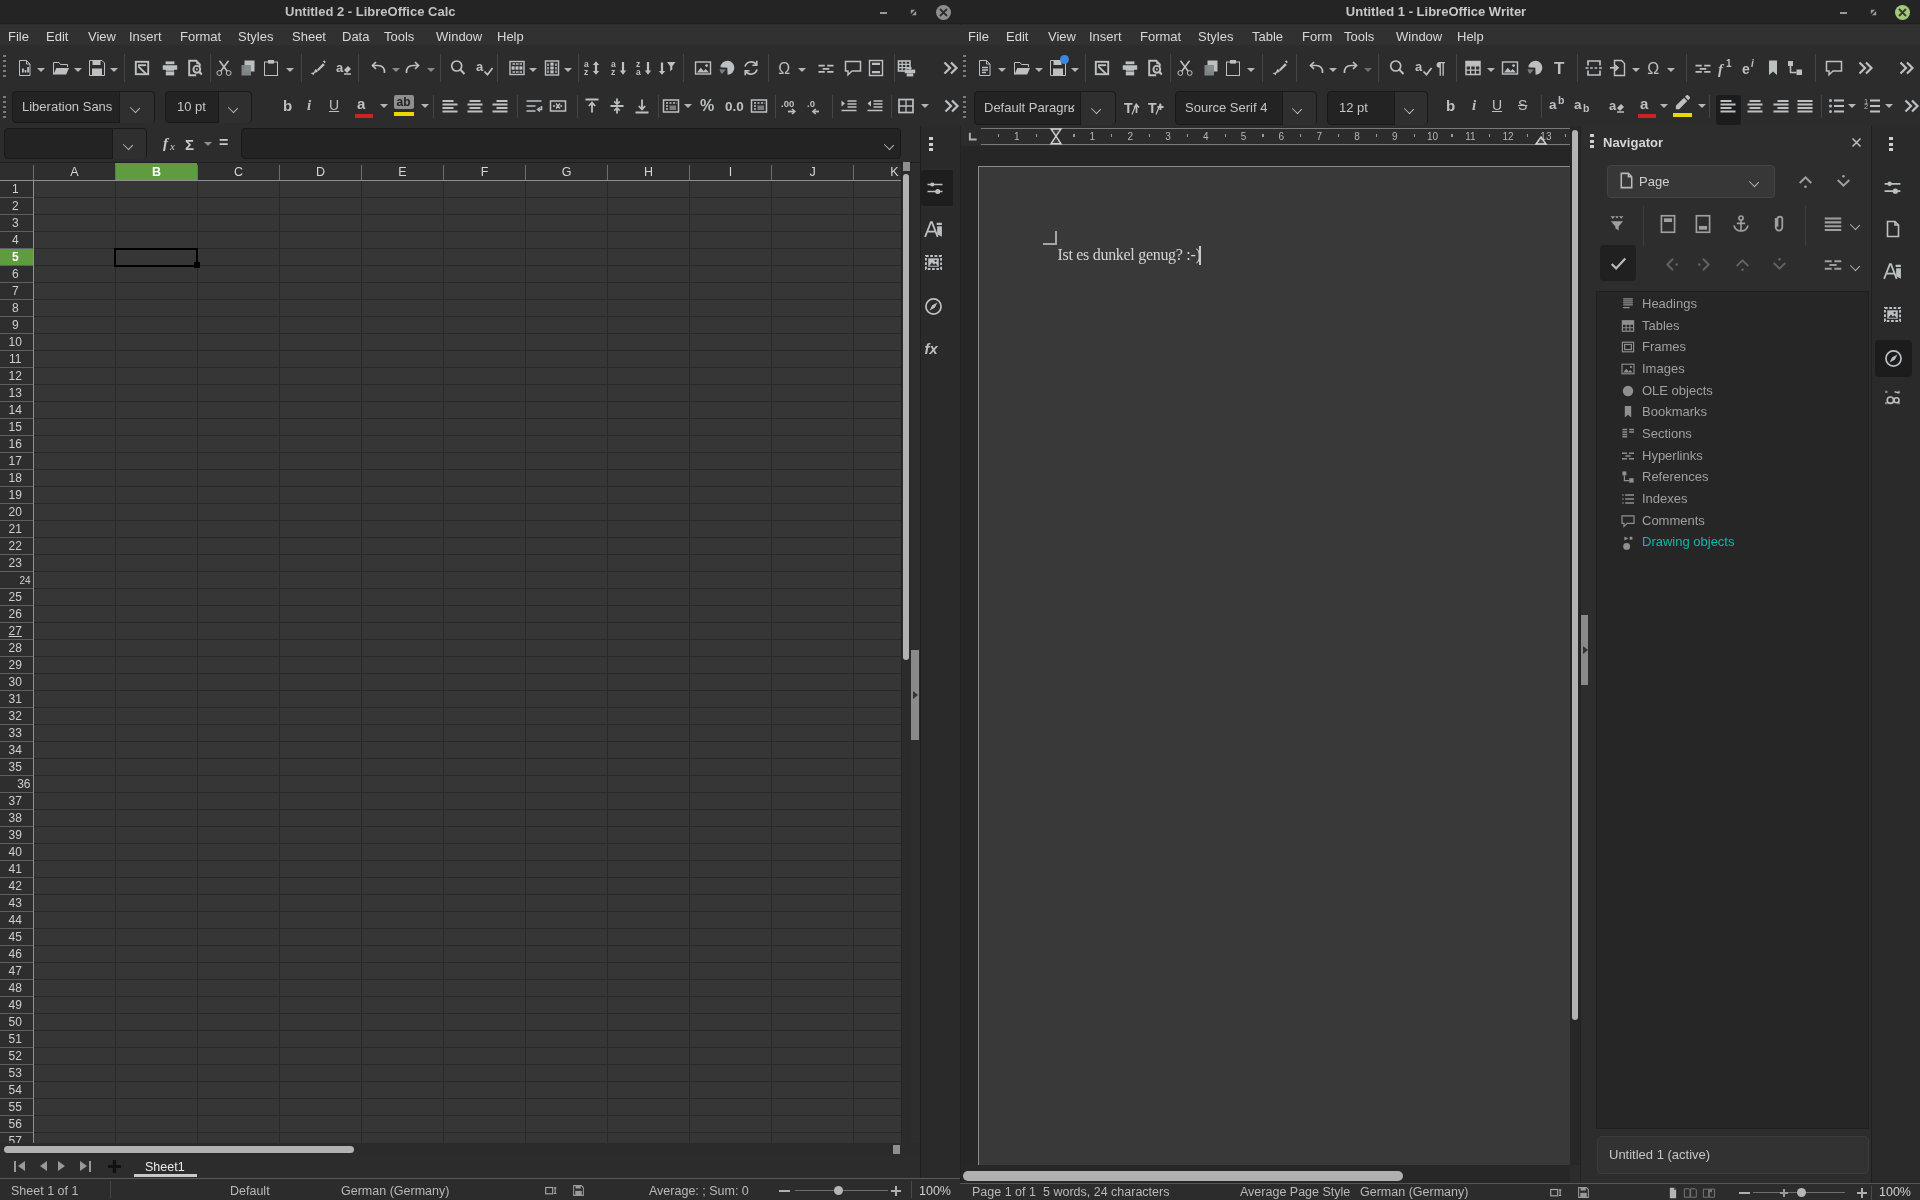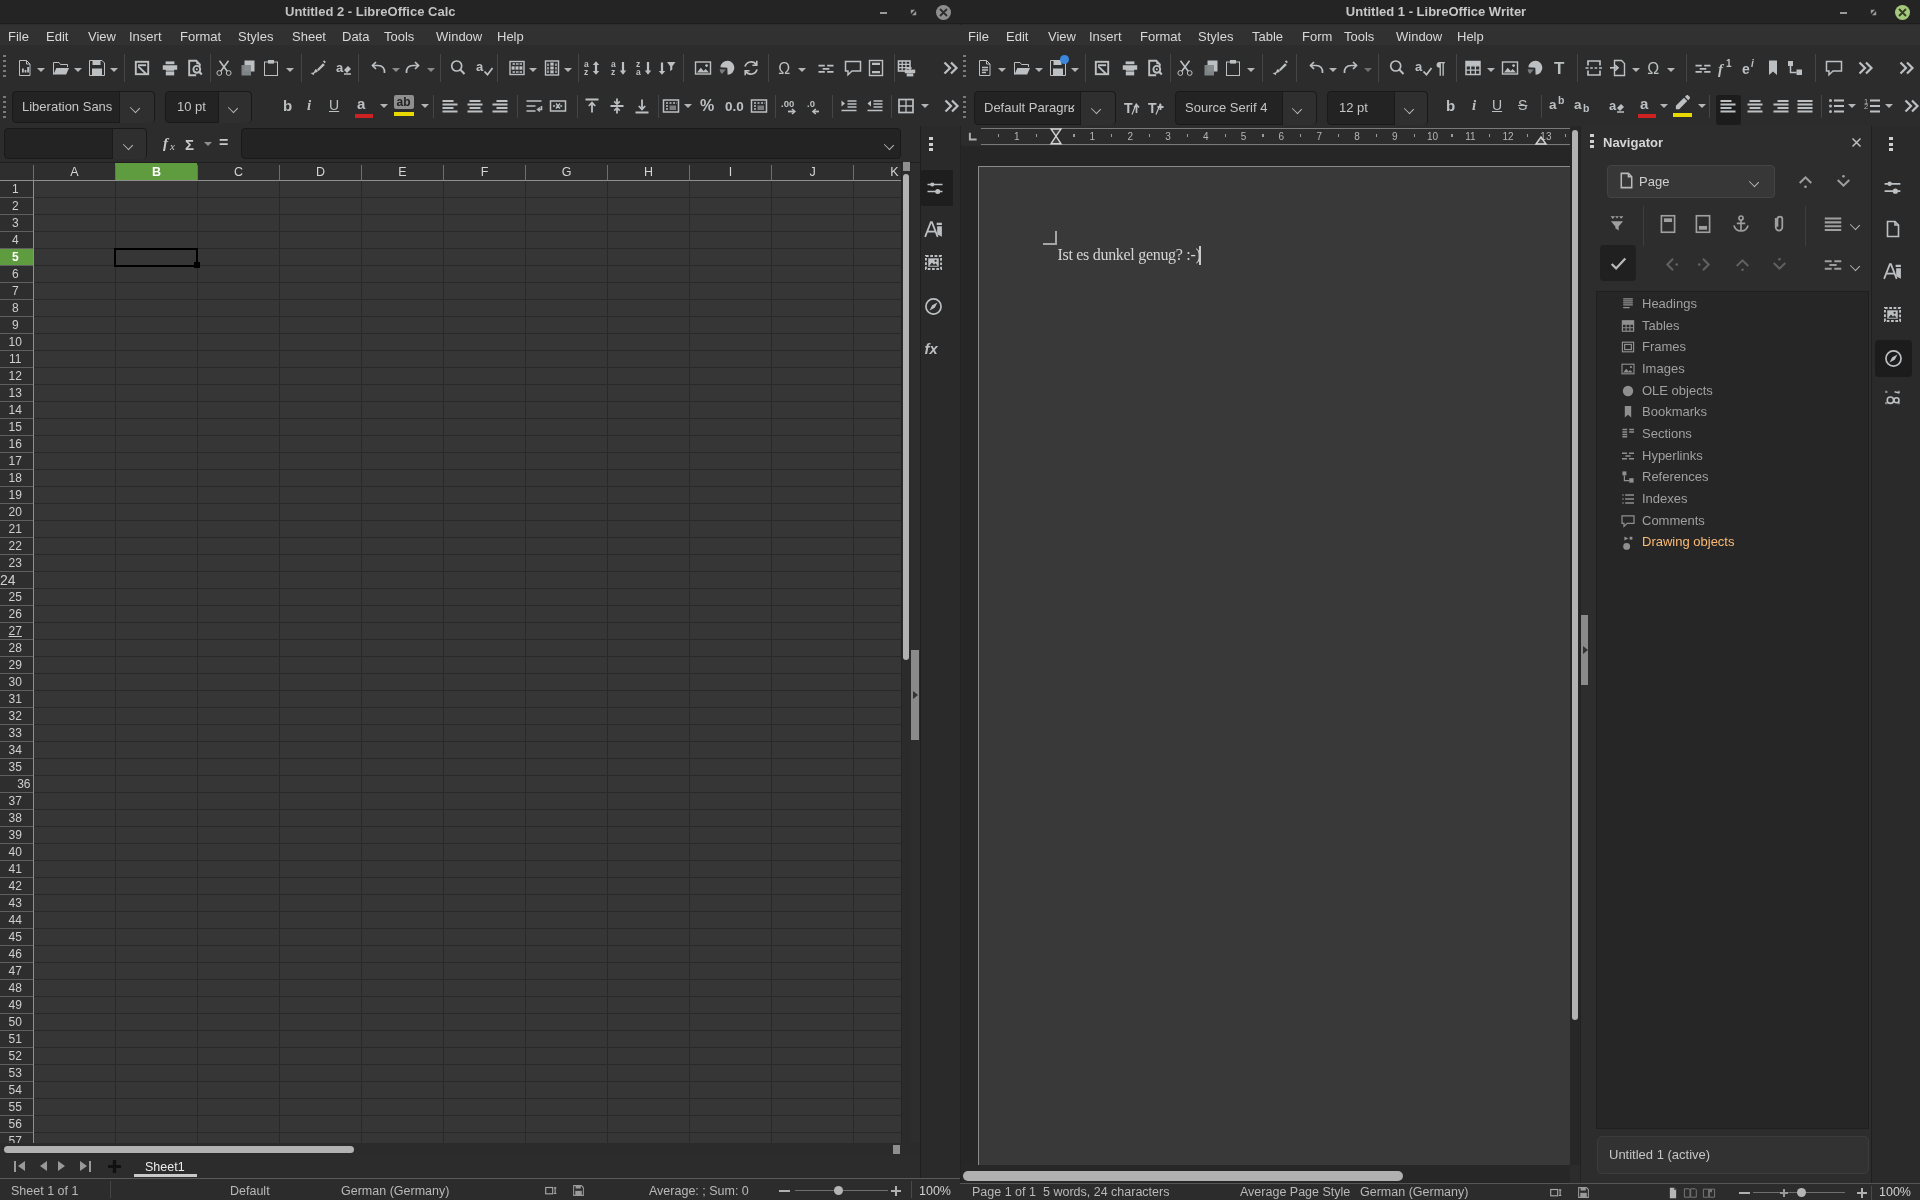--- a/index.html
+++ b/index.html
@@ -700,21 +700,21 @@
 <div class="abs" style="left:0px;top:487.7px;width:30.5px;height:15.0px;font-size:12px;color:#cfcfcf;font-weight:normal;text-align:center;line-height:15.0px;">19</div>
 <div class="abs" style="left:0px;top:503.2px;width:33.5px;height:1px;background:#5f5f5f;"></div>
 <div class="abs" style="left:0px;top:504.7px;width:30.5px;height:15.0px;font-size:12px;color:#cfcfcf;font-weight:normal;text-align:center;line-height:15.0px;">20</div>
 <div class="abs" style="left:0px;top:520.2px;width:33.5px;height:1px;background:#5f5f5f;"></div>
 <div class="abs" style="left:0px;top:521.7px;width:30.5px;height:15.0px;font-size:12px;color:#cfcfcf;font-weight:normal;text-align:center;line-height:15.0px;">21</div>
 <div class="abs" style="left:0px;top:537.2px;width:33.5px;height:1px;background:#5f5f5f;"></div>
 <div class="abs" style="left:0px;top:538.7px;width:30.5px;height:15.0px;font-size:12px;color:#cfcfcf;font-weight:normal;text-align:center;line-height:15.0px;">22</div>
 <div class="abs" style="left:0px;top:554.2px;width:33.5px;height:1px;background:#5f5f5f;"></div>
 <div class="abs" style="left:0px;top:555.7px;width:30.5px;height:15.0px;font-size:12px;color:#cfcfcf;font-weight:normal;text-align:center;line-height:15.0px;">23</div>
 <div class="abs" style="left:0px;top:571.2px;width:33.5px;height:1px;background:#5f5f5f;"></div>
-<div class="abs" style="left:0px;top:572.7px;width:30.5px;height:15.0px;font-size:14px;color:#cfcfcf;font-weight:normal;text-align:left;line-height:15.0px;">24</div>
+<div class="abs" style="left:0px;top:572.7px;width:30.5px;height:15.0px;font-size:10px;color:#cfcfcf;font-weight:normal;text-align:right;line-height:15.0px;">24</div>
 <div class="abs" style="left:0px;top:588.2px;width:33.5px;height:1px;background:#5f5f5f;"></div>
 <div class="abs" style="left:0px;top:589.7px;width:30.5px;height:15.0px;font-size:12px;color:#cfcfcf;font-weight:normal;text-align:center;line-height:15.0px;">25</div>
 <div class="abs" style="left:0px;top:605.2px;width:33.5px;height:1px;background:#5f5f5f;"></div>
 <div class="abs" style="left:0px;top:606.7px;width:30.5px;height:15.0px;font-size:12px;color:#cfcfcf;font-weight:normal;text-align:center;line-height:15.0px;">26</div>
 <div class="abs" style="left:0px;top:622.2px;width:33.5px;height:1px;background:#5f5f5f;"></div>
 <div class="abs" style="left:0px;top:623.7px;width:30.5px;height:15.0px;font-size:12px;color:#cfcfcf;font-weight:normal;text-align:center;line-height:15.0px;text-decoration:underline;">27</div>
 <div class="abs" style="left:0px;top:639.2px;width:33.5px;height:1px;background:#5f5f5f;"></div>
 <div class="abs" style="left:0px;top:640.7px;width:30.5px;height:15.0px;font-size:12px;color:#cfcfcf;font-weight:normal;text-align:center;line-height:15.0px;">28</div>
 <div class="abs" style="left:0px;top:656.2px;width:33.5px;height:1px;background:#5f5f5f;"></div>
 <div class="abs" style="left:0px;top:657.7px;width:30.5px;height:15.0px;font-size:12px;color:#cfcfcf;font-weight:normal;text-align:center;line-height:15.0px;">29</div>
@@ -1194,21 +1194,21 @@
       <use href="#indexes"></use>
     </svg>
 <div class="abs" style="left:1642px;top:490.85px;font-size:13px;color:#a0a0a0;white-space:nowrap;">Indexes</div>
 <svg class="abs" style="left:1620px;top:512.5px;stroke:#8f8f8f;color:#8f8f8f;" width="16" height="16" viewBox="0 0 20 20">
       <use href="#comment"></use>
     </svg>
 <div class="abs" style="left:1642px;top:512.5px;font-size:13px;color:#a0a0a0;white-space:nowrap;">Comments</div>
 <svg class="abs" style="left:1620px;top:534.15px;stroke:#8f8f8f;color:#8f8f8f;" width="16" height="16" viewBox="0 0 20 20">
       <use href="#drawobj"></use>
     </svg>
-<div class="abs" style="left:1642px;top:534.15px;font-size:13px;color:#fdba74;white-space:nowrap;">Drawing objects</div>
+<div class="abs" style="left:1642px;top:534.15px;font-size:13px;color:#14b8a6;white-space:nowrap;">Drawing objects</div>
 <div class="abs" style="left:1597px;top:1136px;width:272px;height:38px;background:#323232;border:1px solid #3c3c3c;border-radius:5px;"></div>
 <div class="abs" style="left:1609px;top:1147px;font-size:13px;color:#c6c6c6;white-space:nowrap;">Untitled 1 (active)</div>
 <div class="abs" style="left:960px;top:1183px;width:960px;height:17px;background:#2c2c2c;border-top:1px solid #555555;"></div>
 <div class="abs" style="left:972px;top:1185px;font-size:12.5px;color:#b9b9b9;white-space:nowrap;">Page 1 of 1</div>
 <div class="abs" style="left:1043px;top:1185px;font-size:12.5px;color:#b9b9b9;white-space:nowrap;">5 words, 24 characters</div>
 <div class="abs" style="left:1240px;top:1185px;font-size:12.5px;color:#b9b9b9;white-space:nowrap;">Average Page Style</div>
 <div class="abs" style="left:1360px;top:1185px;font-size:12.5px;color:#b9b9b9;white-space:nowrap;">German (Germany)</div>
 <svg class="abs" style="left:1548px;top:1185.5px;stroke:#a8a8a8;color:#a8a8a8;" width="18" height="14" viewBox="0 0 20 20">
       <use href="#selmode"></use>
     </svg>

